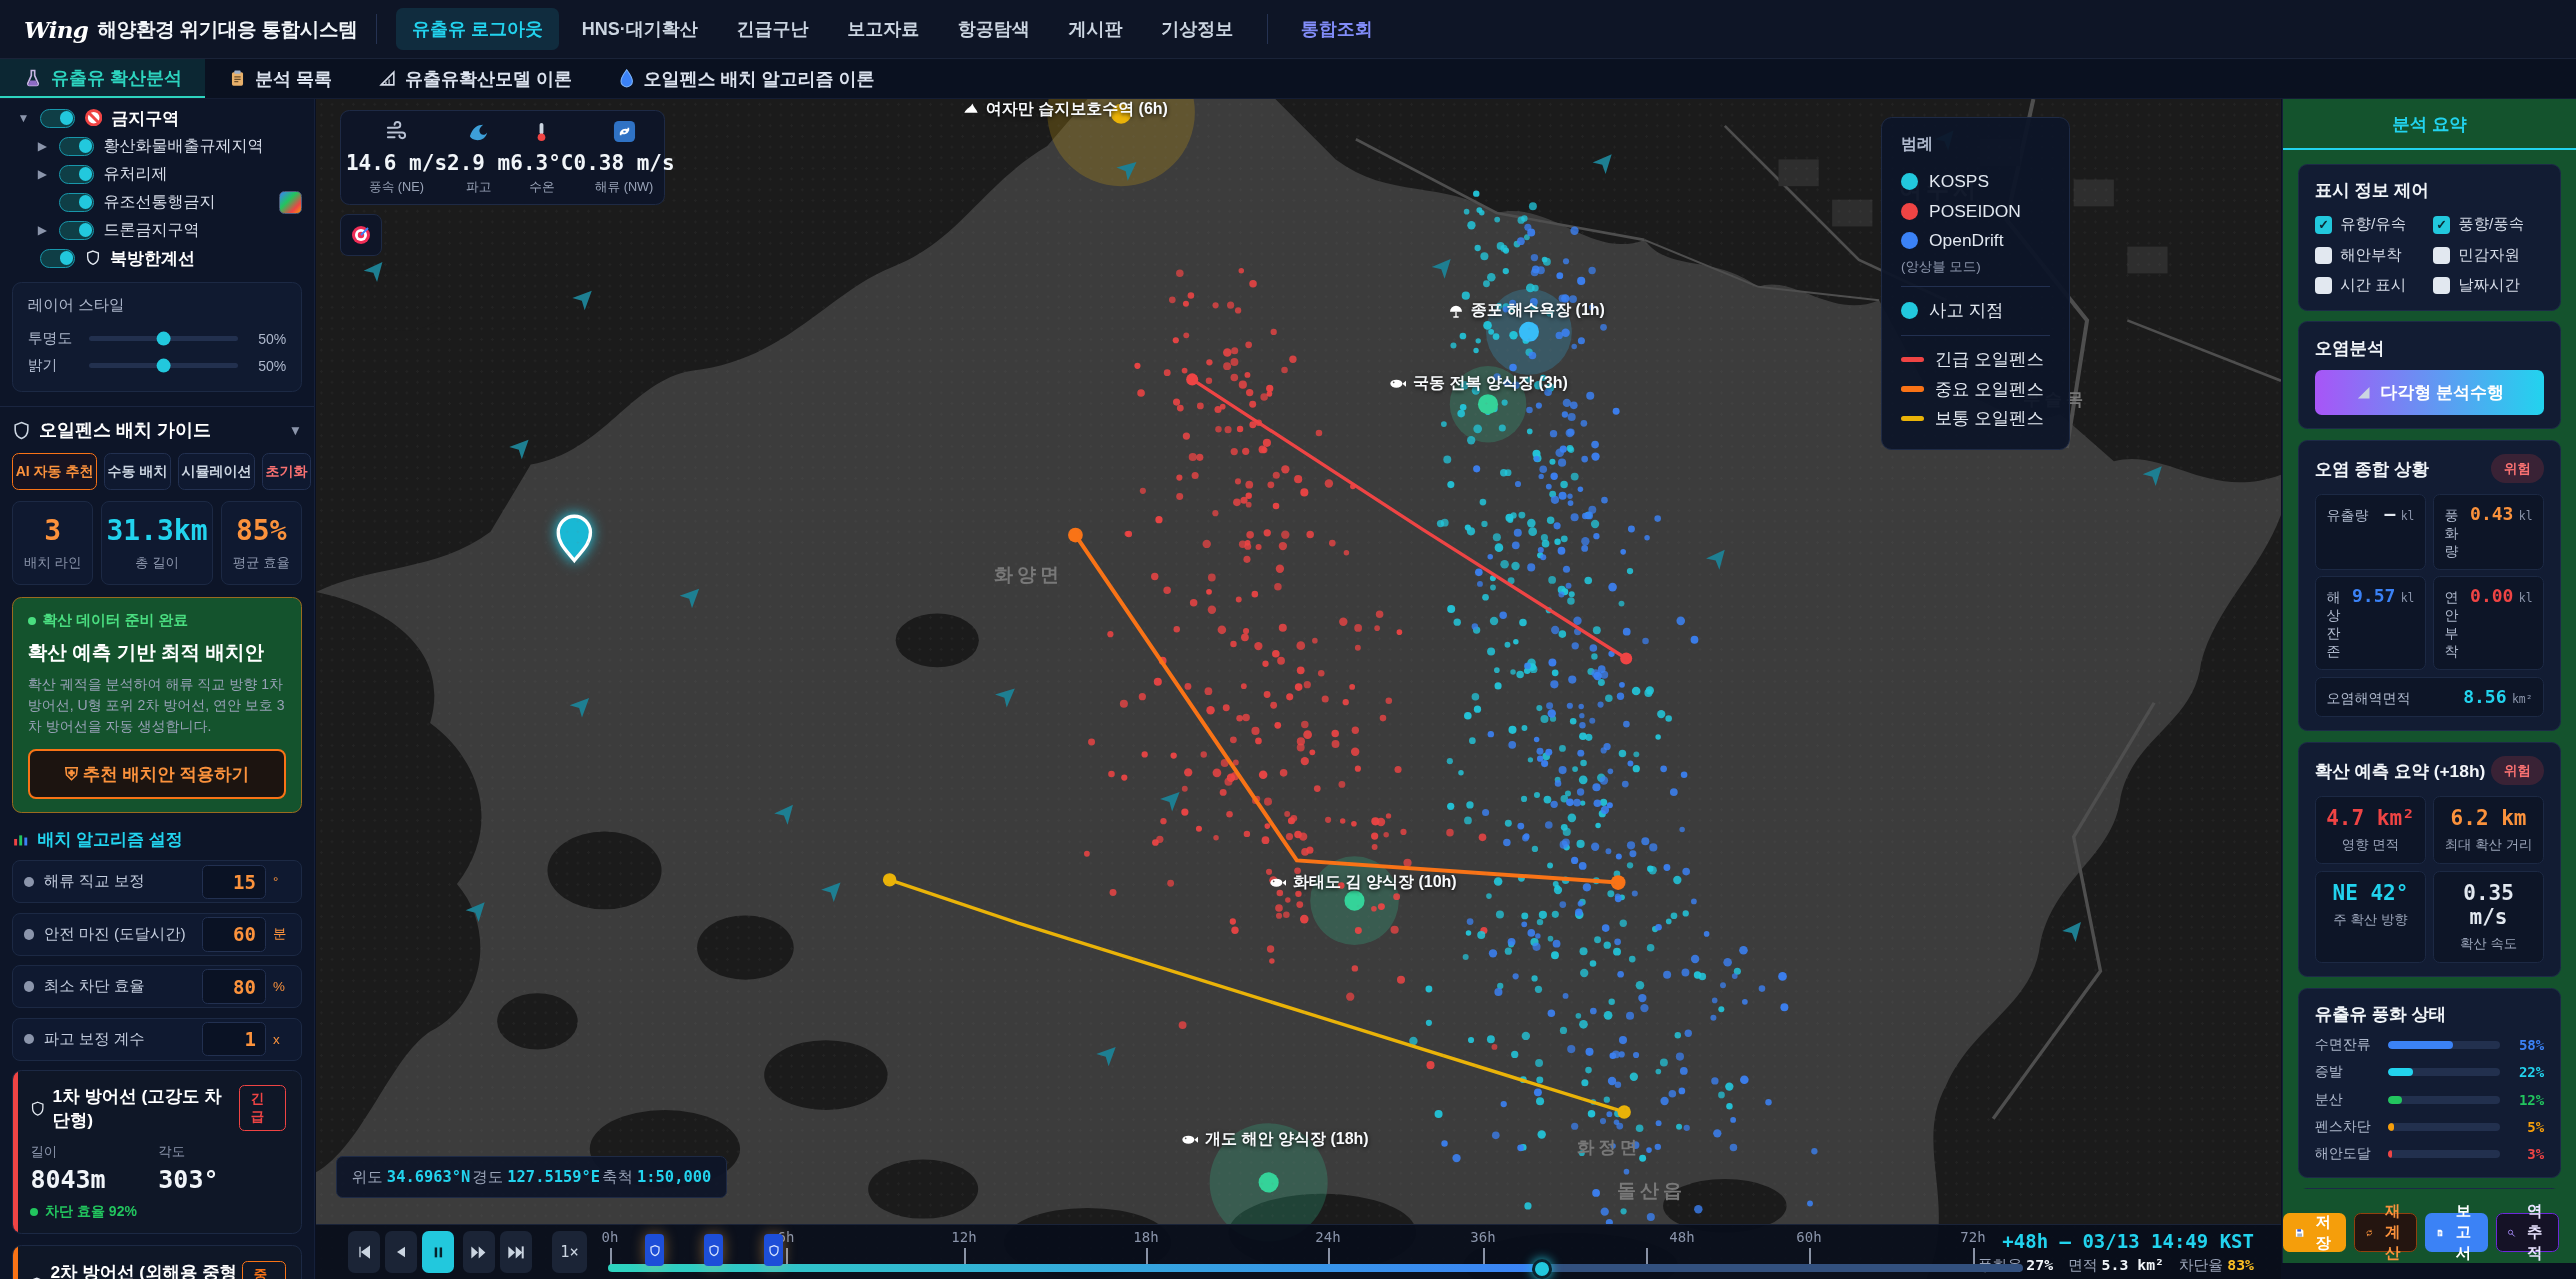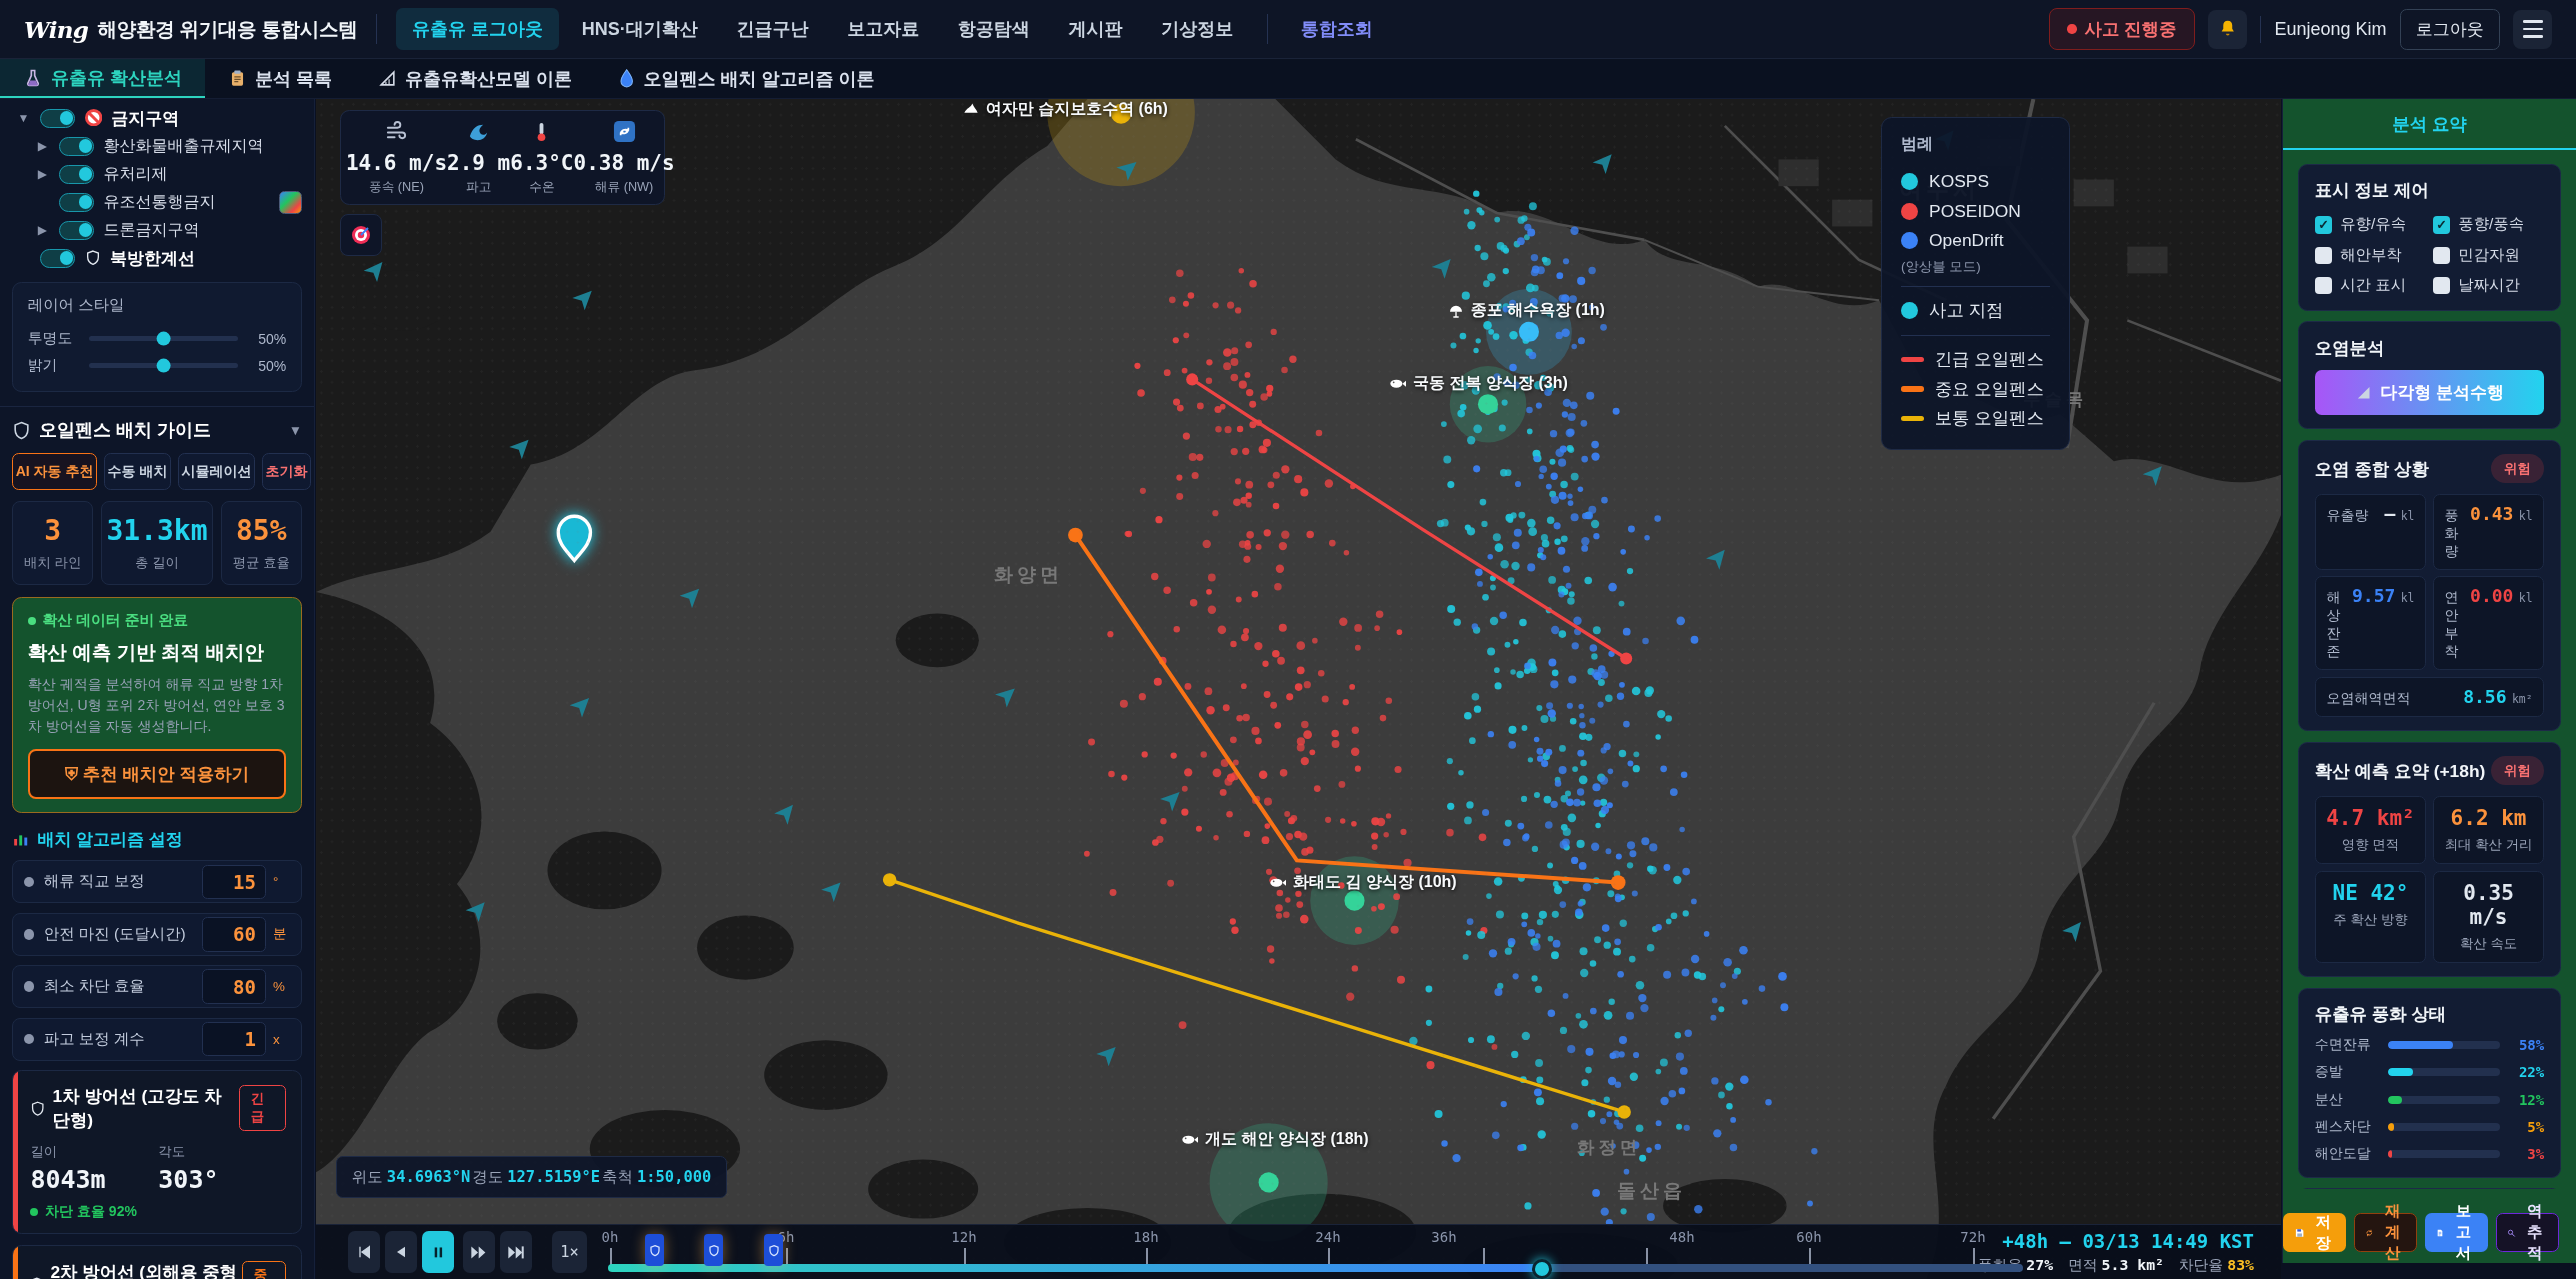--- a/index.html
+++ b/index.html
@@ -209,42 +209,20 @@
         <div class="nav-item active">유출유 로그아웃</div>
         <div class="nav-item">HNS·대기확산</div>
         <div class="nav-item">긴급구난</div>
         <div class="nav-item">보고자료</div>
         <div class="nav-item">항공탐색</div>
         <div class="nav-item">게시판</div>
         <div class="nav-item">기상정보</div>
         <div class="nav-sep" style="margin: 0px 10.7px;"></div>
         <div class="nav-item accent">통합조회</div>
       </nav>
-    <div class="topbar-right">
-      <div class="incident-badge">
-        <i class="incident-dot"></i>
-        <span>사고 진행중</span>
-      </div>
-      <div class="icon-btn">
-        <svg width="21.5" height="21.5" viewBox="0 0 24 24">
-          <path d="M12 3c-3.2 0-5 2.3-5 5v4l-1.8 3h13.6L17 12V8c0-2.7-1.8-5-5-5z" fill="#f5b301"></path>
-          <path d="M10 17.5a2 2 0 004 0z" fill="#c98a00"></path>
-        </svg>
-      </div>
-      <div class="vdiv"></div>
-      <span class="user-name">Eunjeong Kim</span>
-      <button class="logout-btn">로그아웃</button>
-      <div class="icon-btn">
-        <div class="burger">
-            <span></span>
-            <span></span>
-            <span></span>
-          </div>
-      </div>
-    </div>
   </header>
 
   <div class="tabbar" id="tabbar">
       <div class="tab active">
         <svg width="20" height="20" viewBox="0 0 24 24">
           <path d="M10 3h4v6l4 9a2 2 0 01-2 3H8a2 2 0 01-2-3l4-9z" fill="none" stroke="#c9b6e4" stroke-width="2"></path>
           <path d="M8.5 15h7l1.5 4a1 1 0 01-1 2H8a1 1 0 01-1-2z" fill="#8d6bc5"></path>
         </svg>
         <span>유출유 확산분석</span>
       </div>
@@ -1468,21 +1446,21 @@
         <div class="tl-tick-label" style="left: 294px;">0h</div>
         <div class="tl-tickmark" style="left: 294px;"></div>
         <div class="tl-tick-label" style="left: 470px;">6h</div>
         <div class="tl-tickmark" style="left: 470px;"></div>
         <div class="tl-tick-label" style="left: 648px;">12h</div>
         <div class="tl-tickmark" style="left: 648px;"></div>
         <div class="tl-tick-label" style="left: 830px;">18h</div>
         <div class="tl-tickmark" style="left: 830px;"></div>
         <div class="tl-tick-label" style="left: 1012px;">24h</div>
         <div class="tl-tickmark" style="left: 1012px;"></div>
-        <div class="tl-tick-label" style="left: 1128px;">36h</div>
+        <div class="tl-tick-label" style="left: 1167px;">36h</div>
         <div class="tl-tickmark" style="left: 1167px;"></div>
         <div class="tl-tick-label" style="left: 1366px;">48h</div>
         <div class="tl-tickmark" style="left: 1330px;"></div>
         <div class="tl-tick-label" style="left: 1493px;">60h</div>
         <div class="tl-tickmark" style="left: 1493px;"></div>
         <div class="tl-tick-label" style="left: 1657px;">72h</div>
         <div class="tl-tickmark" style="left: 1657px;"></div>
         <div class="tl-bar" style="left: 292px; width: 934px; background: linear-gradient(90deg, rgb(45, 212, 191), rgb(59, 130, 246));"></div>
         <div class="tl-bar" style="left: 1226px; width: 481px; background: rgb(50, 80, 126);"></div>
         <div class="tl-shield" style="left: 329px;">

